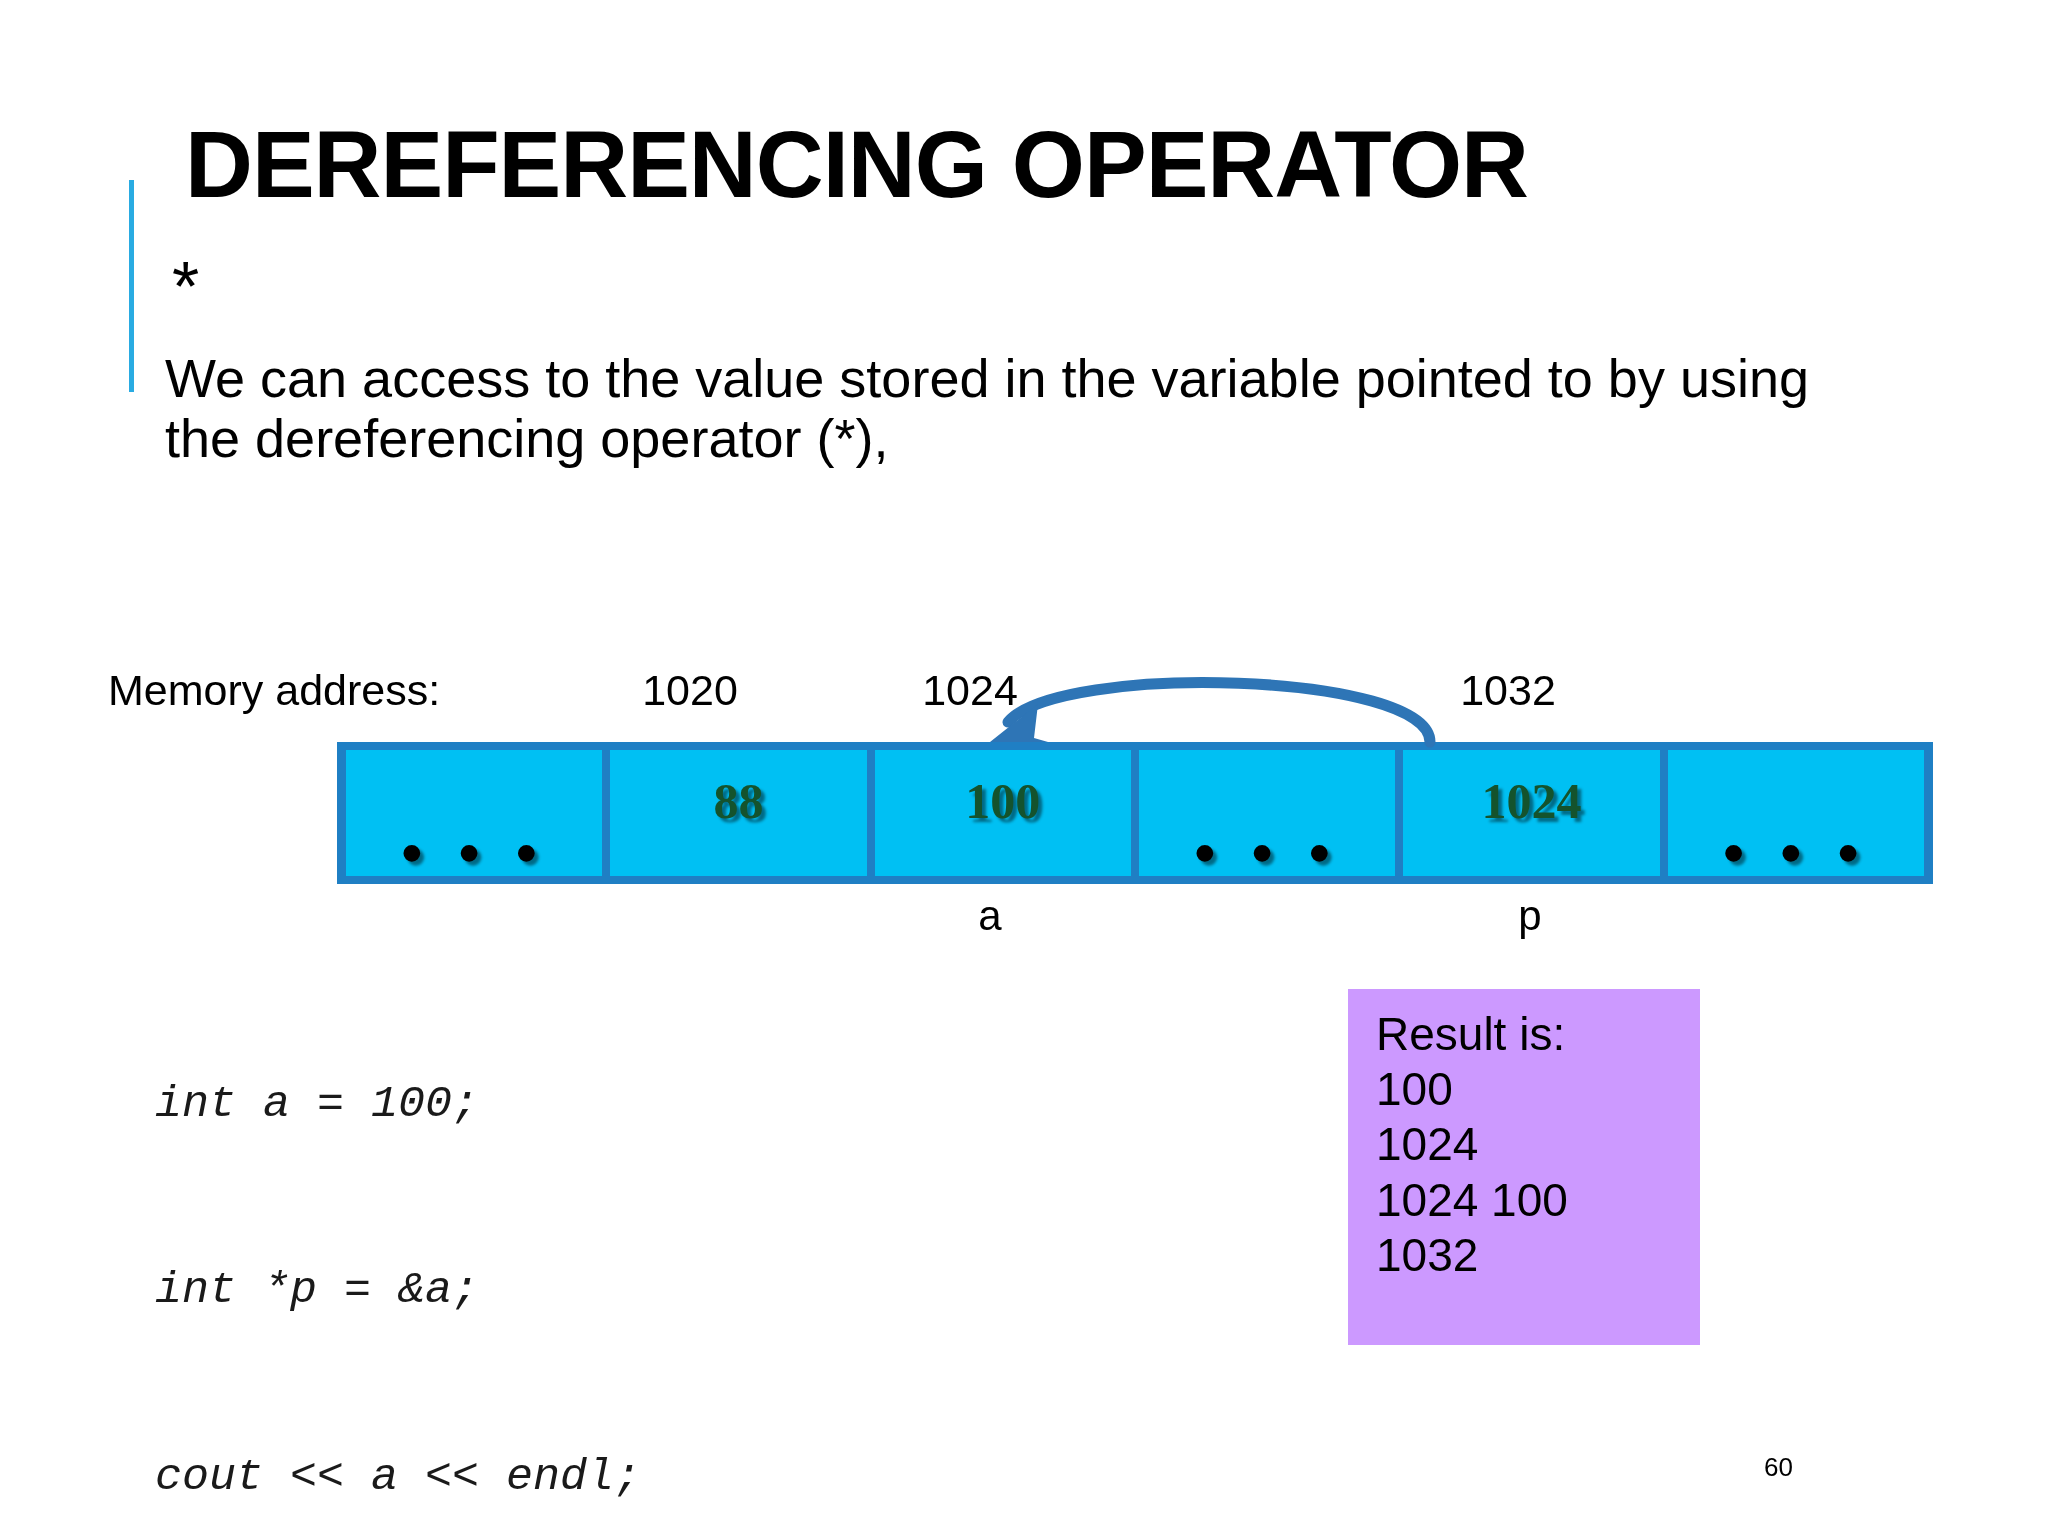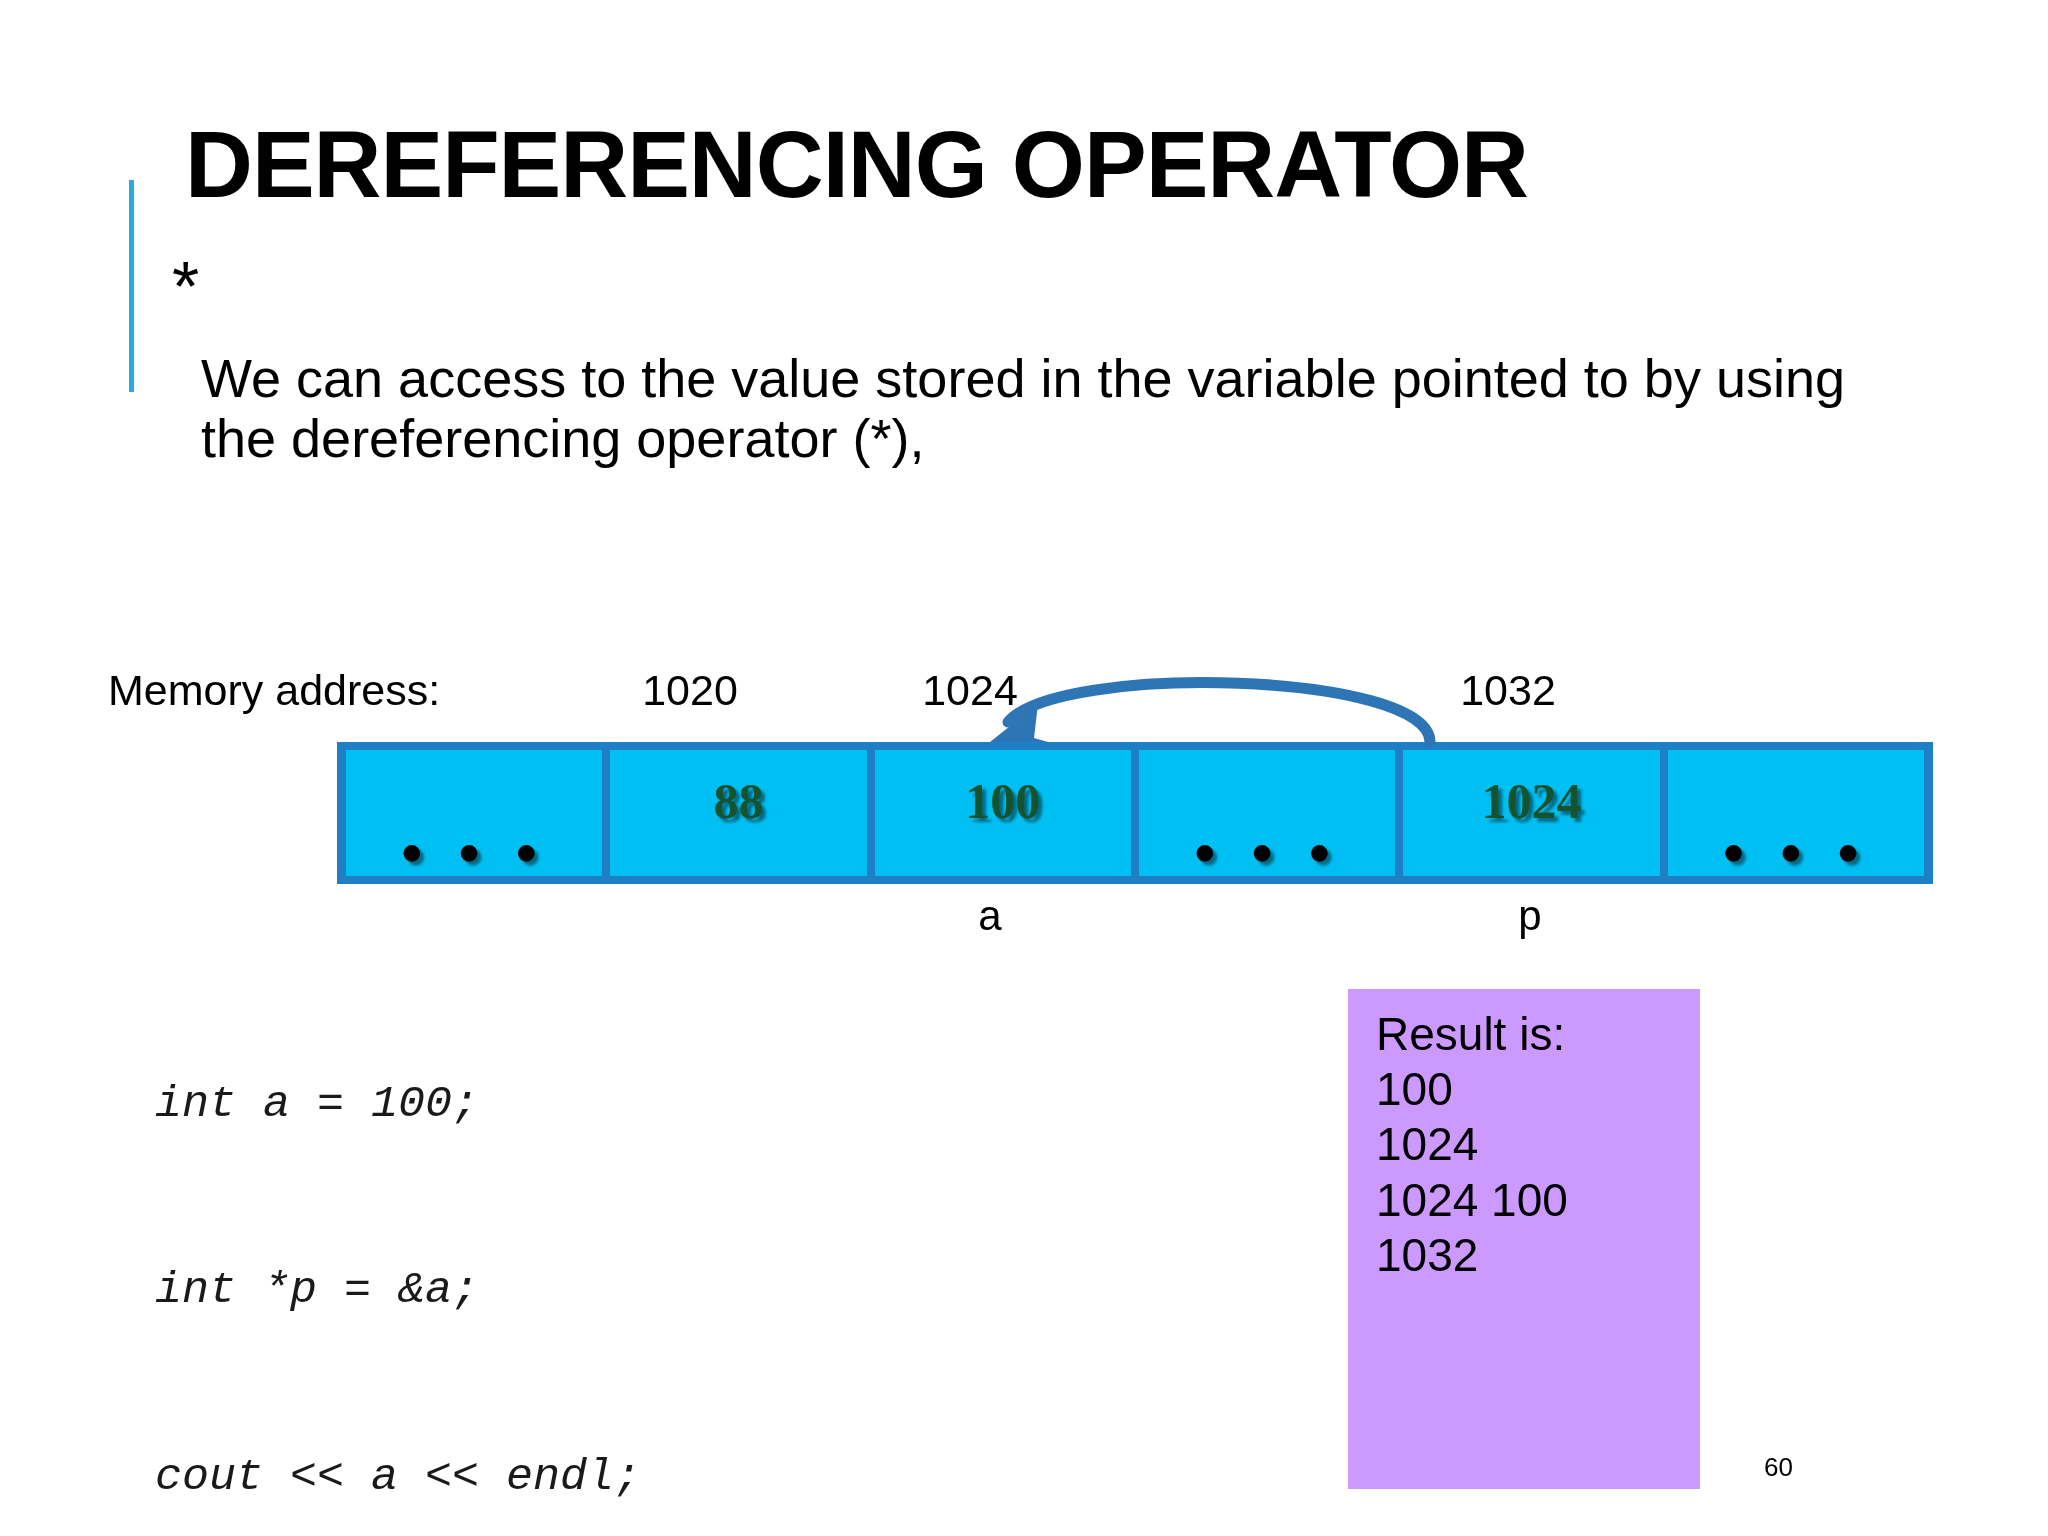--- a/index.html
+++ b/index.html
@@ -46,21 +46,20 @@
     color: #000;
   }
   #body-text {
     position: absolute;
     left: 165px;
     top: 348px;
     width: 1720px;
     font-size: 54px;
     line-height: 1.12;
     color: #000;
-    margin-left: 36px;
   }
 
   
   #mem-wrap {
     position: absolute;
     left: 0;
     top: 0;
     width: 2048px;
     height: 1536px;
     pointer-events: none;
@@ -162,21 +161,21 @@
     white-space: pre;
   }
   .code-line { display: block; font-style: italic; }
 
   
   #result-box {
     position: absolute;
     left: 1348px;
     top: 989px;
     width: 352px;
-    height: 500px;
+    height: 356px;
     background: #CC99FF;
     box-sizing: border-box;
     padding: 18px 0 15px 28px;
   }
   .result-line {
     display: block;
     font-size: 46px;
     line-height: 1.20;
     color: #000;
     white-space: nowrap;

